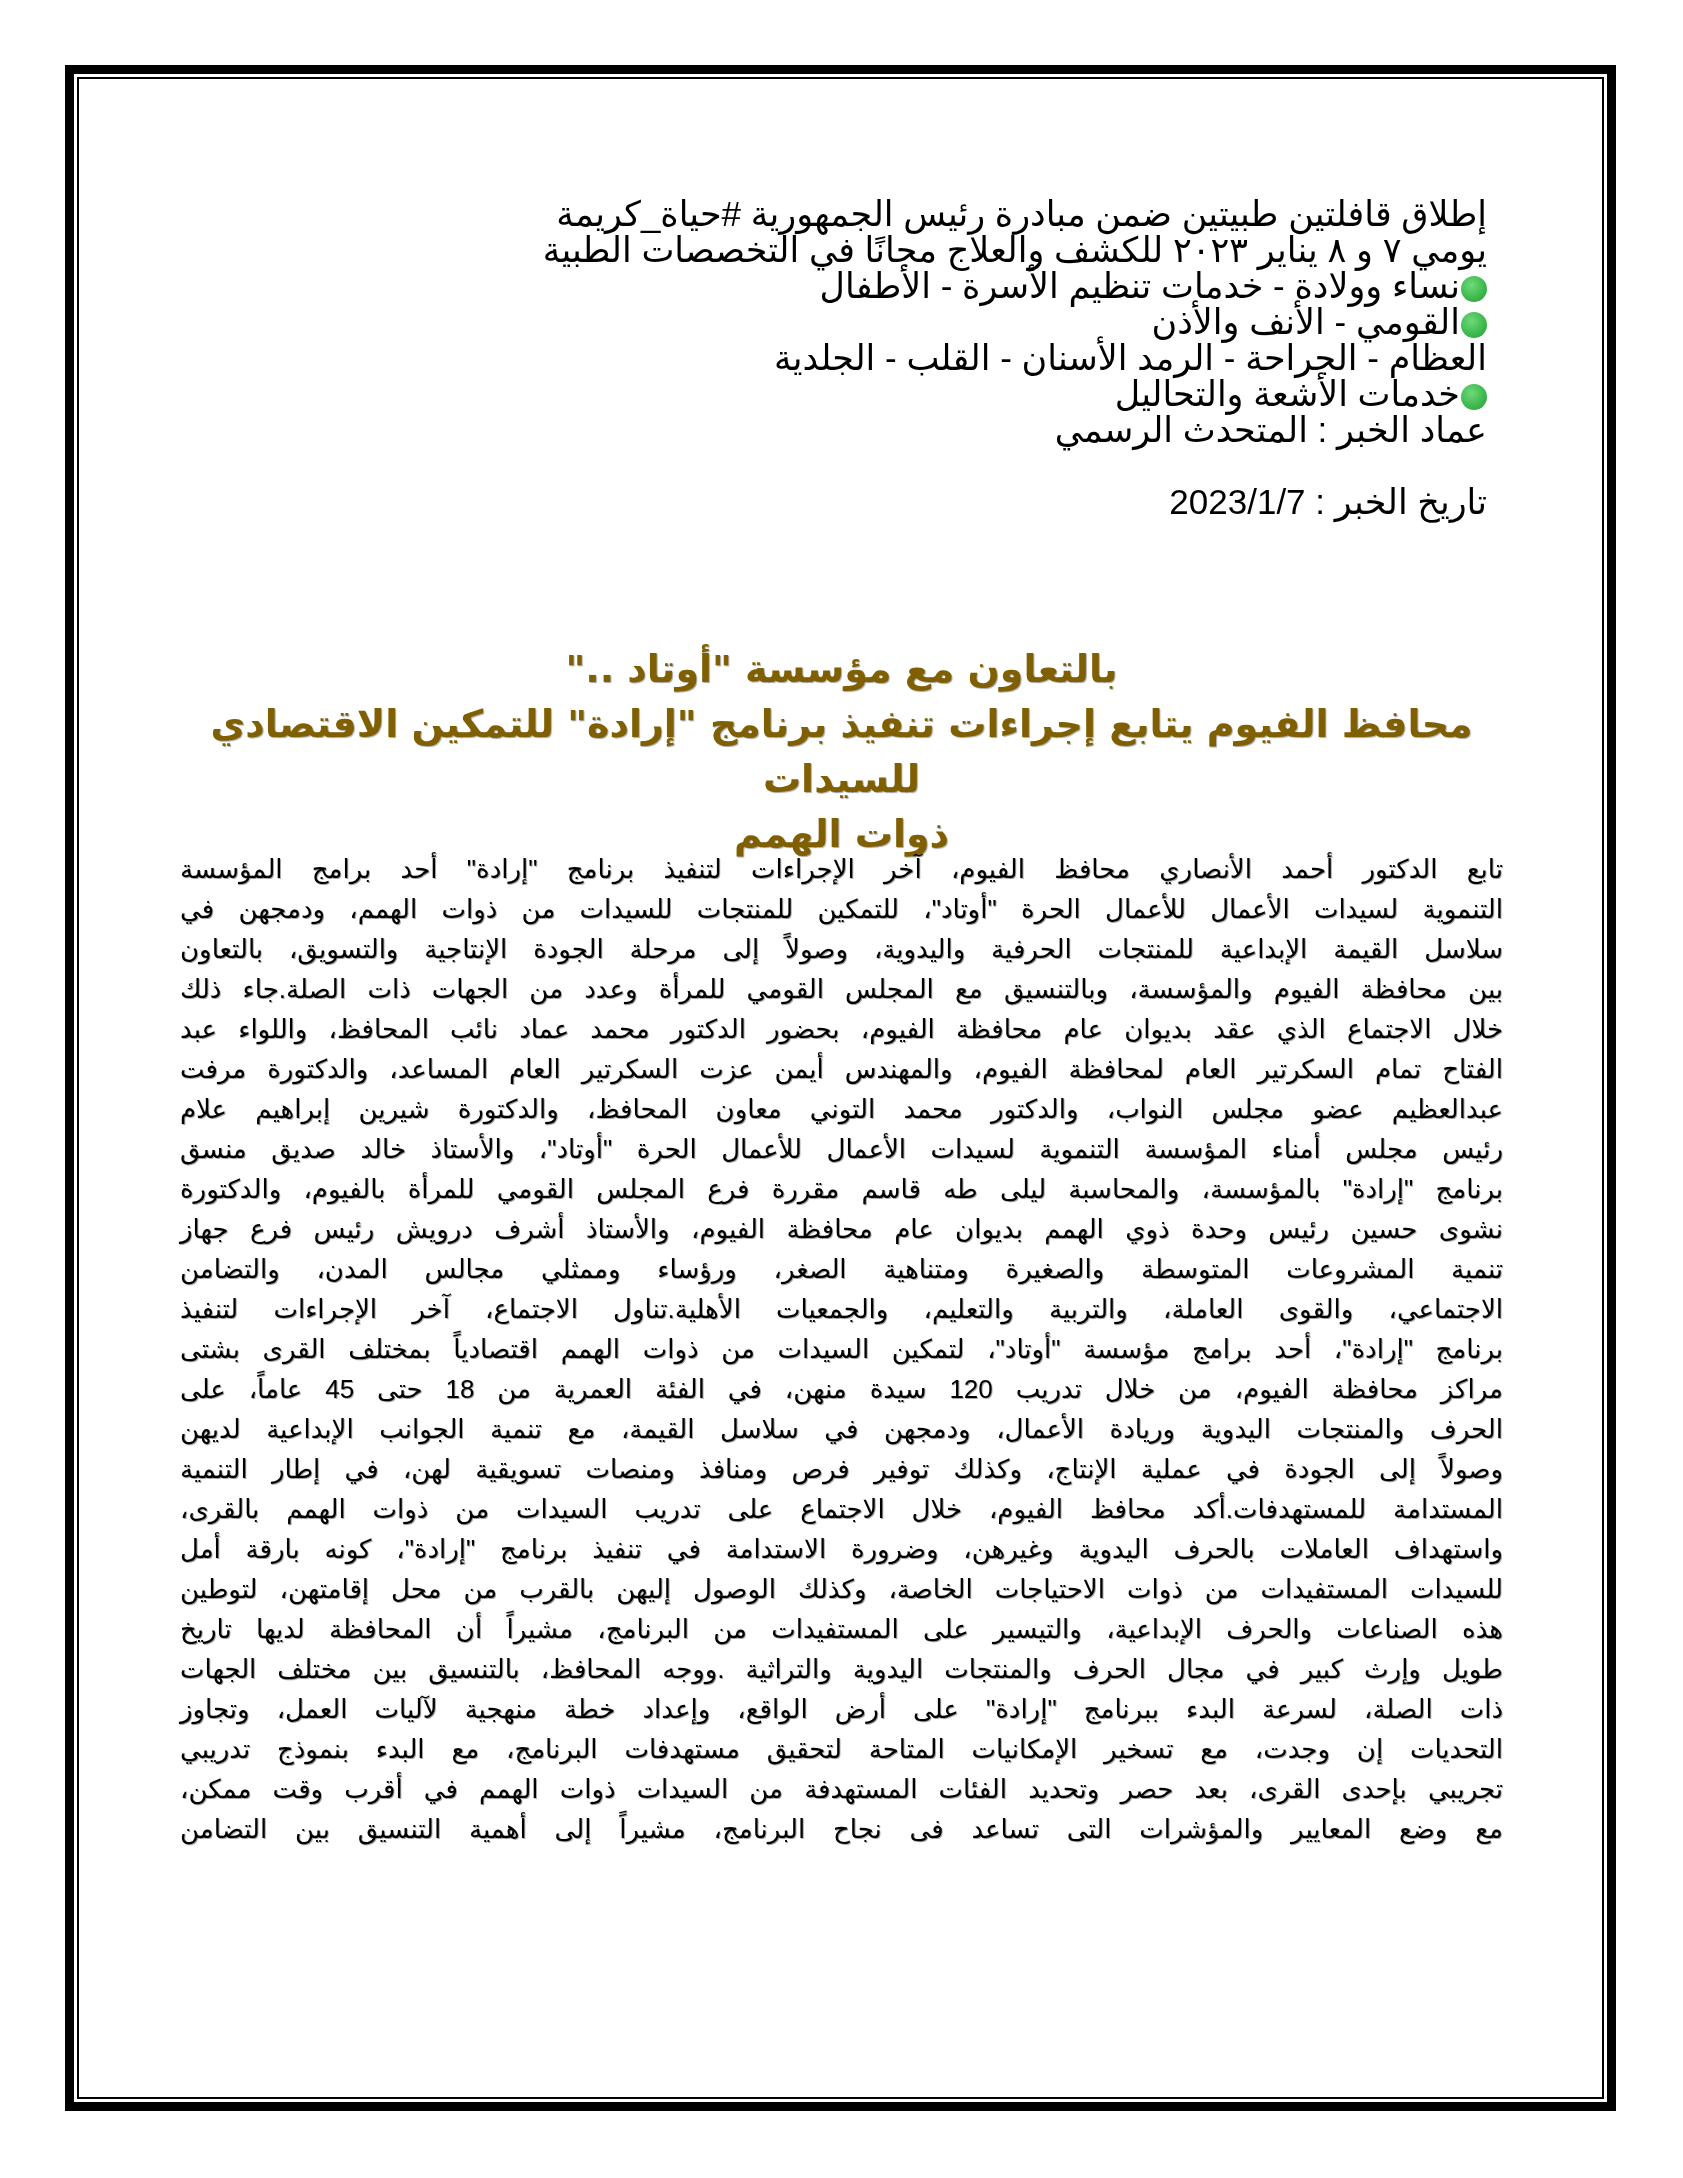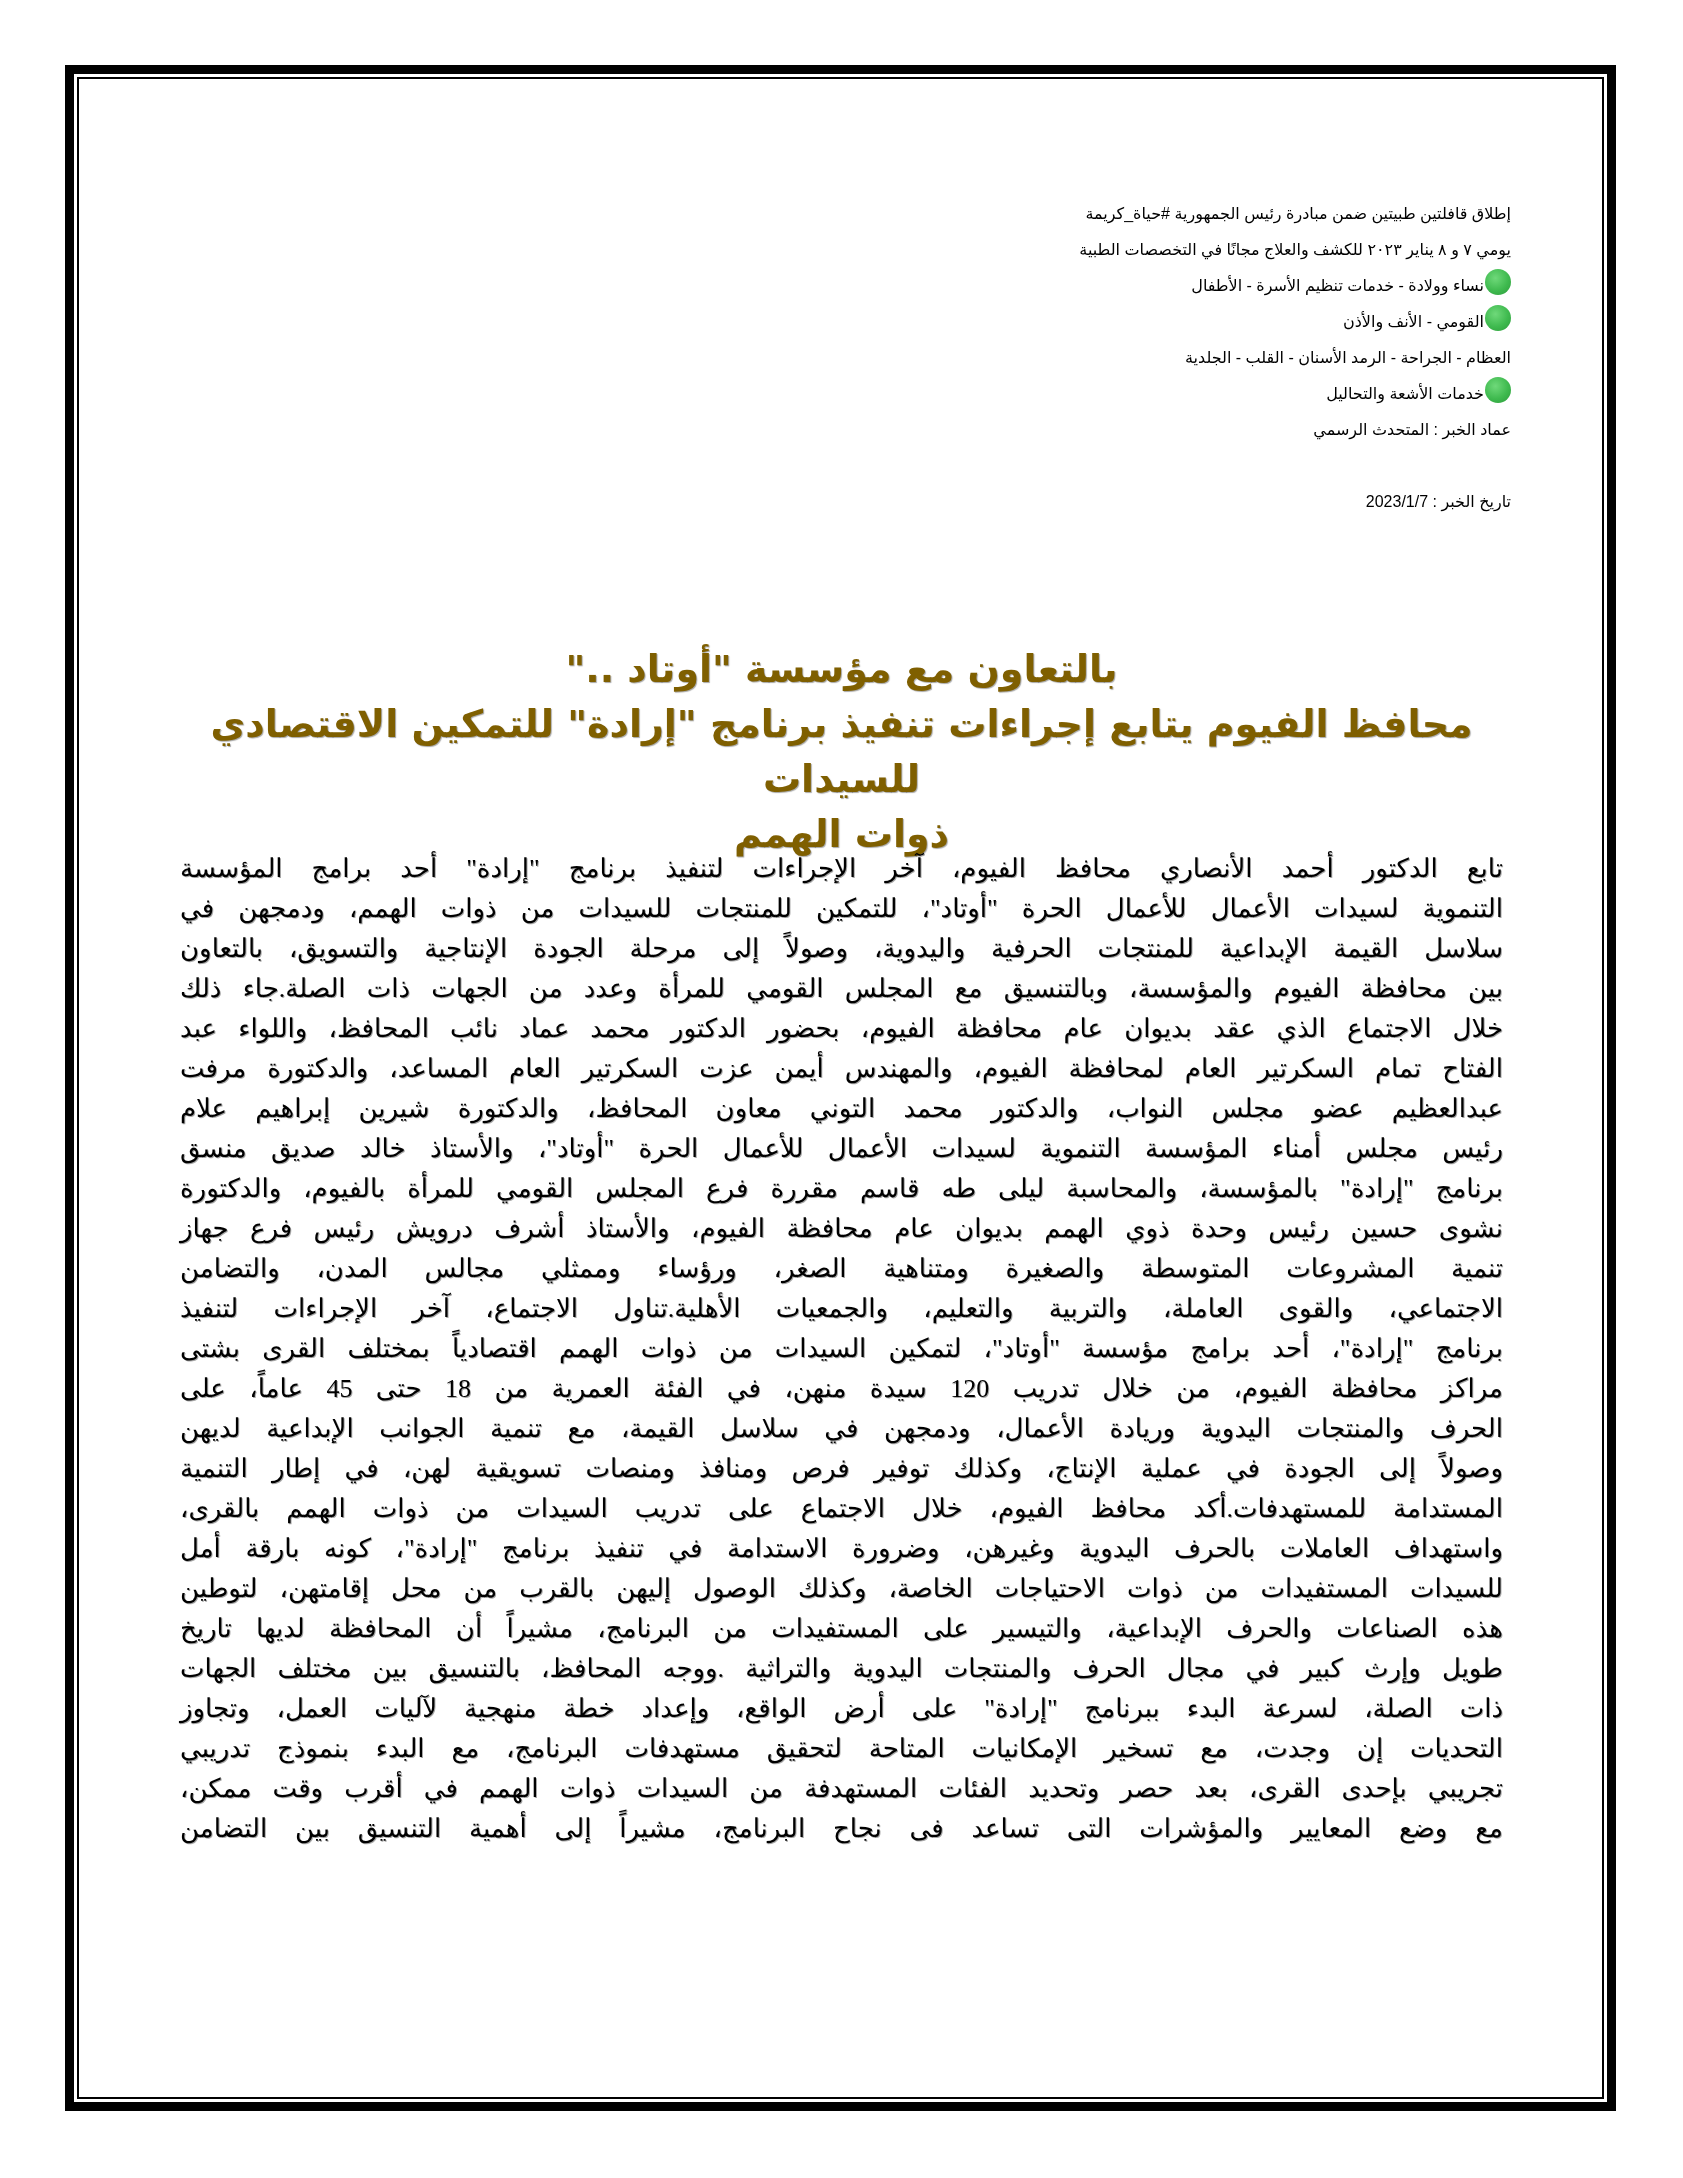--- a/index.html
+++ b/index.html
@@ -27,25 +27,25 @@
       position: absolute;
       left: 3px;
       top: 3px;
       right: 3px;
       bottom: 3px;
       border: 2px solid #000;
     }
     .header-block {
       position: absolute;
       top: 196px;
-      right: 172px;
+      right: 196px;
       width: 990px;
       direction: rtl;
       text-align: right;
-      font-size: 16px;
+      font-size: 35px;
       line-height: 36px;
     }
     .header-line {
       white-space: nowrap;
     }
     .bullet-icon {
       display: inline-block;
       width: 26px;
       height: 26px;
       border-radius: 50%;
@@ -107,21 +107,20 @@
       text-align-last: justify;
       font-size: 26px;
       line-height: 40px;
       text-shadow: 1px 1px 0 rgba(0,0,0,0.35);
     }
     .body-line {
       display: block;
       white-space: nowrap;
       text-align: justify;
       text-align-last: justify;
-      font-family: Liberation Serif, serif;
     }
   </style>
 </head>
 <body>
 
 <div class="page-frame">
   <div class="page-frame-inner"></div>
 </div>
 
 <div class="header-block">

